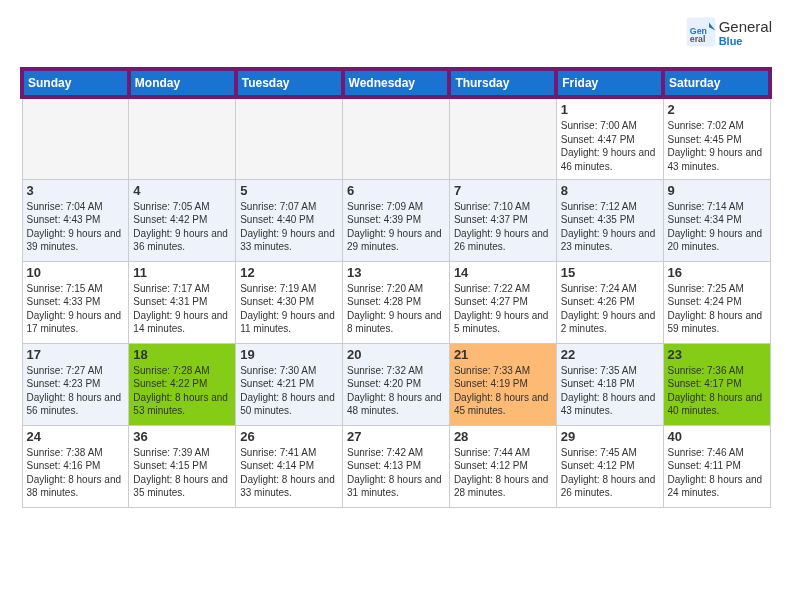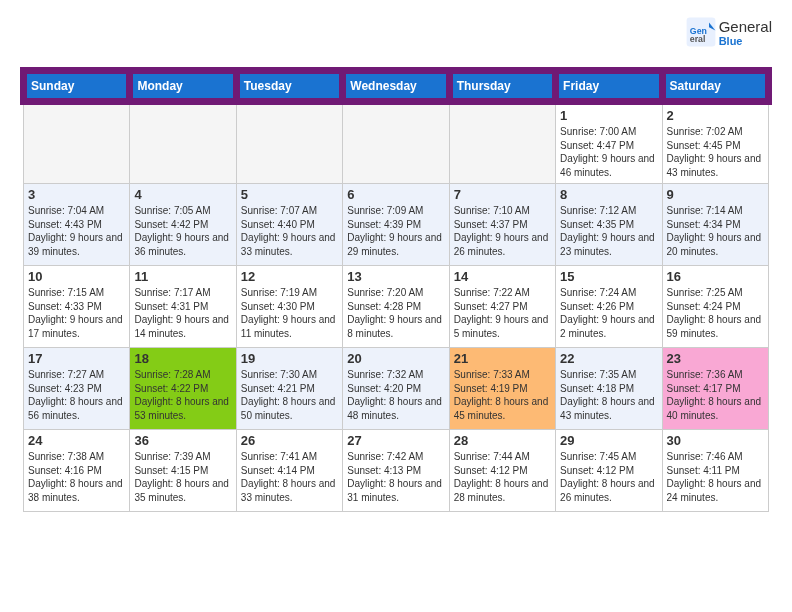--- a/index.html
+++ b/index.html
@@ -45,21 +45,21 @@
       border-collapse: collapse;
       table-layout: fixed;
     }
     th {
       background-color: #1a73d1;
       color: #fff;
       font-size: 12px;
       font-weight: bold;
       padding: 5px 4px;
       text-align: left;
-      border: 7px solid #701a75;
+      border: 4px solid #701a75;
     }
     td {
       border: 1px solid #ccc;
       vertical-align: top;
       padding: 3px 4px;
       height: 82px;
       font-size: 10px;
       color: #333;
       background: #fff;
     }
@@ -209,21 +209,21 @@
         <div class="cell-text">Sunrise: 7:32 AM<br>Sunset: 4:20 PM<br>Daylight: 8 hours and 48 minutes.</div>
       </td>
           <td style="background: #fdba74;">
         <div class="day-num">21</div>
         <div class="cell-text">Sunrise: 7:33 AM<br>Sunset: 4:19 PM<br>Daylight: 8 hours and 45 minutes.</div>
       </td>
           <td style="background: rgb(237, 242, 251);">
         <div class="day-num">22</div>
         <div class="cell-text">Sunrise: 7:35 AM<br>Sunset: 4:18 PM<br>Daylight: 8 hours and 43 minutes.</div>
       </td>
-          <td style="background: #f9a8d4;">
+          <td style="background: #84cc16;">
         <div class="day-num">23</div>
         <div class="cell-text">Sunrise: 7:36 AM<br>Sunset: 4:17 PM<br>Daylight: 8 hours and 40 minutes.</div>
       </td>
         </tr>
         <tr>
           <td>
         <div class="day-num">24</div>
         <div class="cell-text">Sunrise: 7:38 AM<br>Sunset: 4:16 PM<br>Daylight: 8 hours and 38 minutes.</div>
       </td>
           <td>
@@ -240,19 +240,19 @@
       </td>
           <td>
         <div class="day-num">28</div>
         <div class="cell-text">Sunrise: 7:44 AM<br>Sunset: 4:12 PM<br>Daylight: 8 hours and 28 minutes.</div>
       </td>
           <td>
         <div class="day-num">29</div>
         <div class="cell-text">Sunrise: 7:45 AM<br>Sunset: 4:12 PM<br>Daylight: 8 hours and 26 minutes.</div>
       </td>
           <td>
-        <div class="day-num">30</div>
+        <div class="day-num">40</div>
         <div class="cell-text">Sunrise: 7:46 AM<br>Sunset: 4:11 PM<br>Daylight: 8 hours and 24 minutes.</div>
       </td>
         </tr>
       </tbody>
   </table>
 </div>
 
 </body></html>

